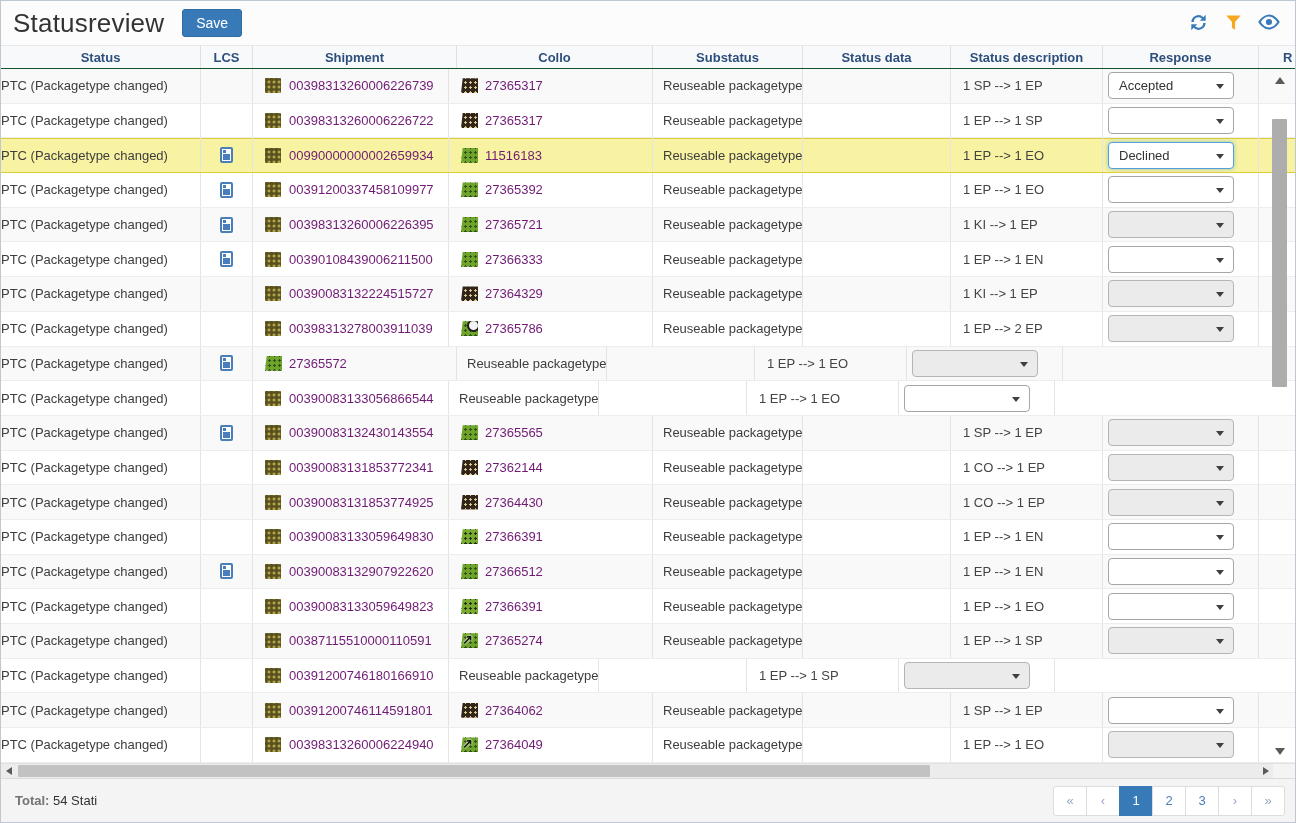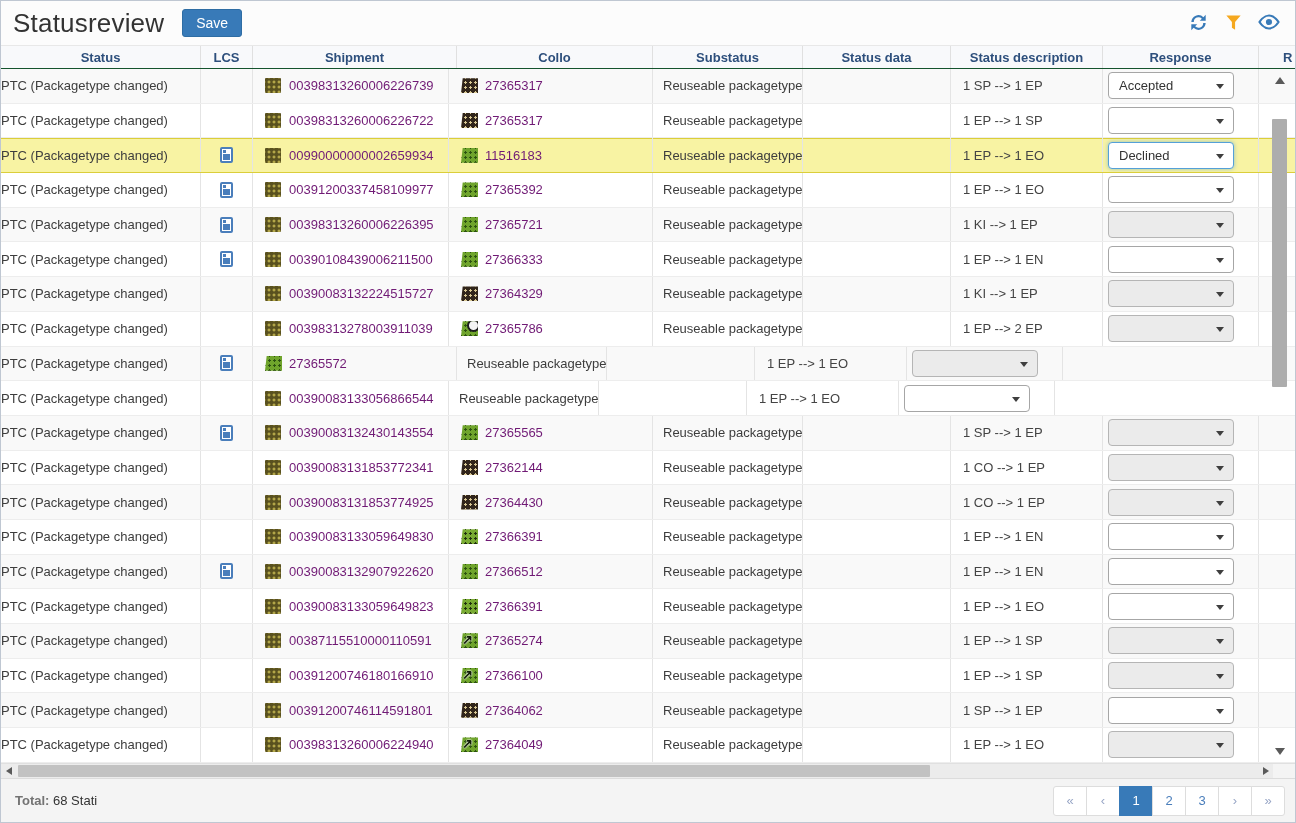--- a/index.html
+++ b/index.html
@@ -662,24 +662,20 @@
 
   <div class="row">
     <div class="c c-status w-status">
             <span class="f-status">PTC (Packagetype changed)</span>
           </div>
     <div class="c c-lcs w-lcs"></div>
     <div class="c c-collo w-collo">
       <span class="collo-icon"></span>
       <a class="lnk f-collo">00391200746180166910</a>
     </div>
-    <div class="c c-ship w-ship">
-      <span class="ship-icon f-shipicon green-arrow"></span>
-      <a class="lnk f-ship">27366100</a>
-    </div>
     <div class="c c-sub w-sub">
             <span class="f-sub">Reuseable packagetype ch</span>
           </div>
     <div class="c w-sdata">
             <span class="f-sdata"></span>
           </div>
     <div class="c c-desc w-desc">
             <span class="f-desc">1 EP --&gt; 1 SP</span>
           </div>
     <div class="c c-resp w-resp">
@@ -761,21 +757,21 @@
   <div class="hscroll">
     <div class="hs-left"></div>
     <div class="hs-thumb"></div>
     <div class="hs-right"></div>
     <div class="hs-corner"></div>
   </div>
 
   <div class="footer">
     <div class="total">
       <b>Total:</b>
-      <span>68 Stati</span>
+      <span>54 Stati</span>
     </div>
     <div class="pagination" id="pagination">
         <div class="pg chev">«</div>
         <div class="pg chev">‹</div>
         <div class="pg active">1</div>
         <div class="pg">2</div>
         <div class="pg">3</div>
         <div class="pg chev">›</div>
         <div class="pg chev">»</div>
       </div>

